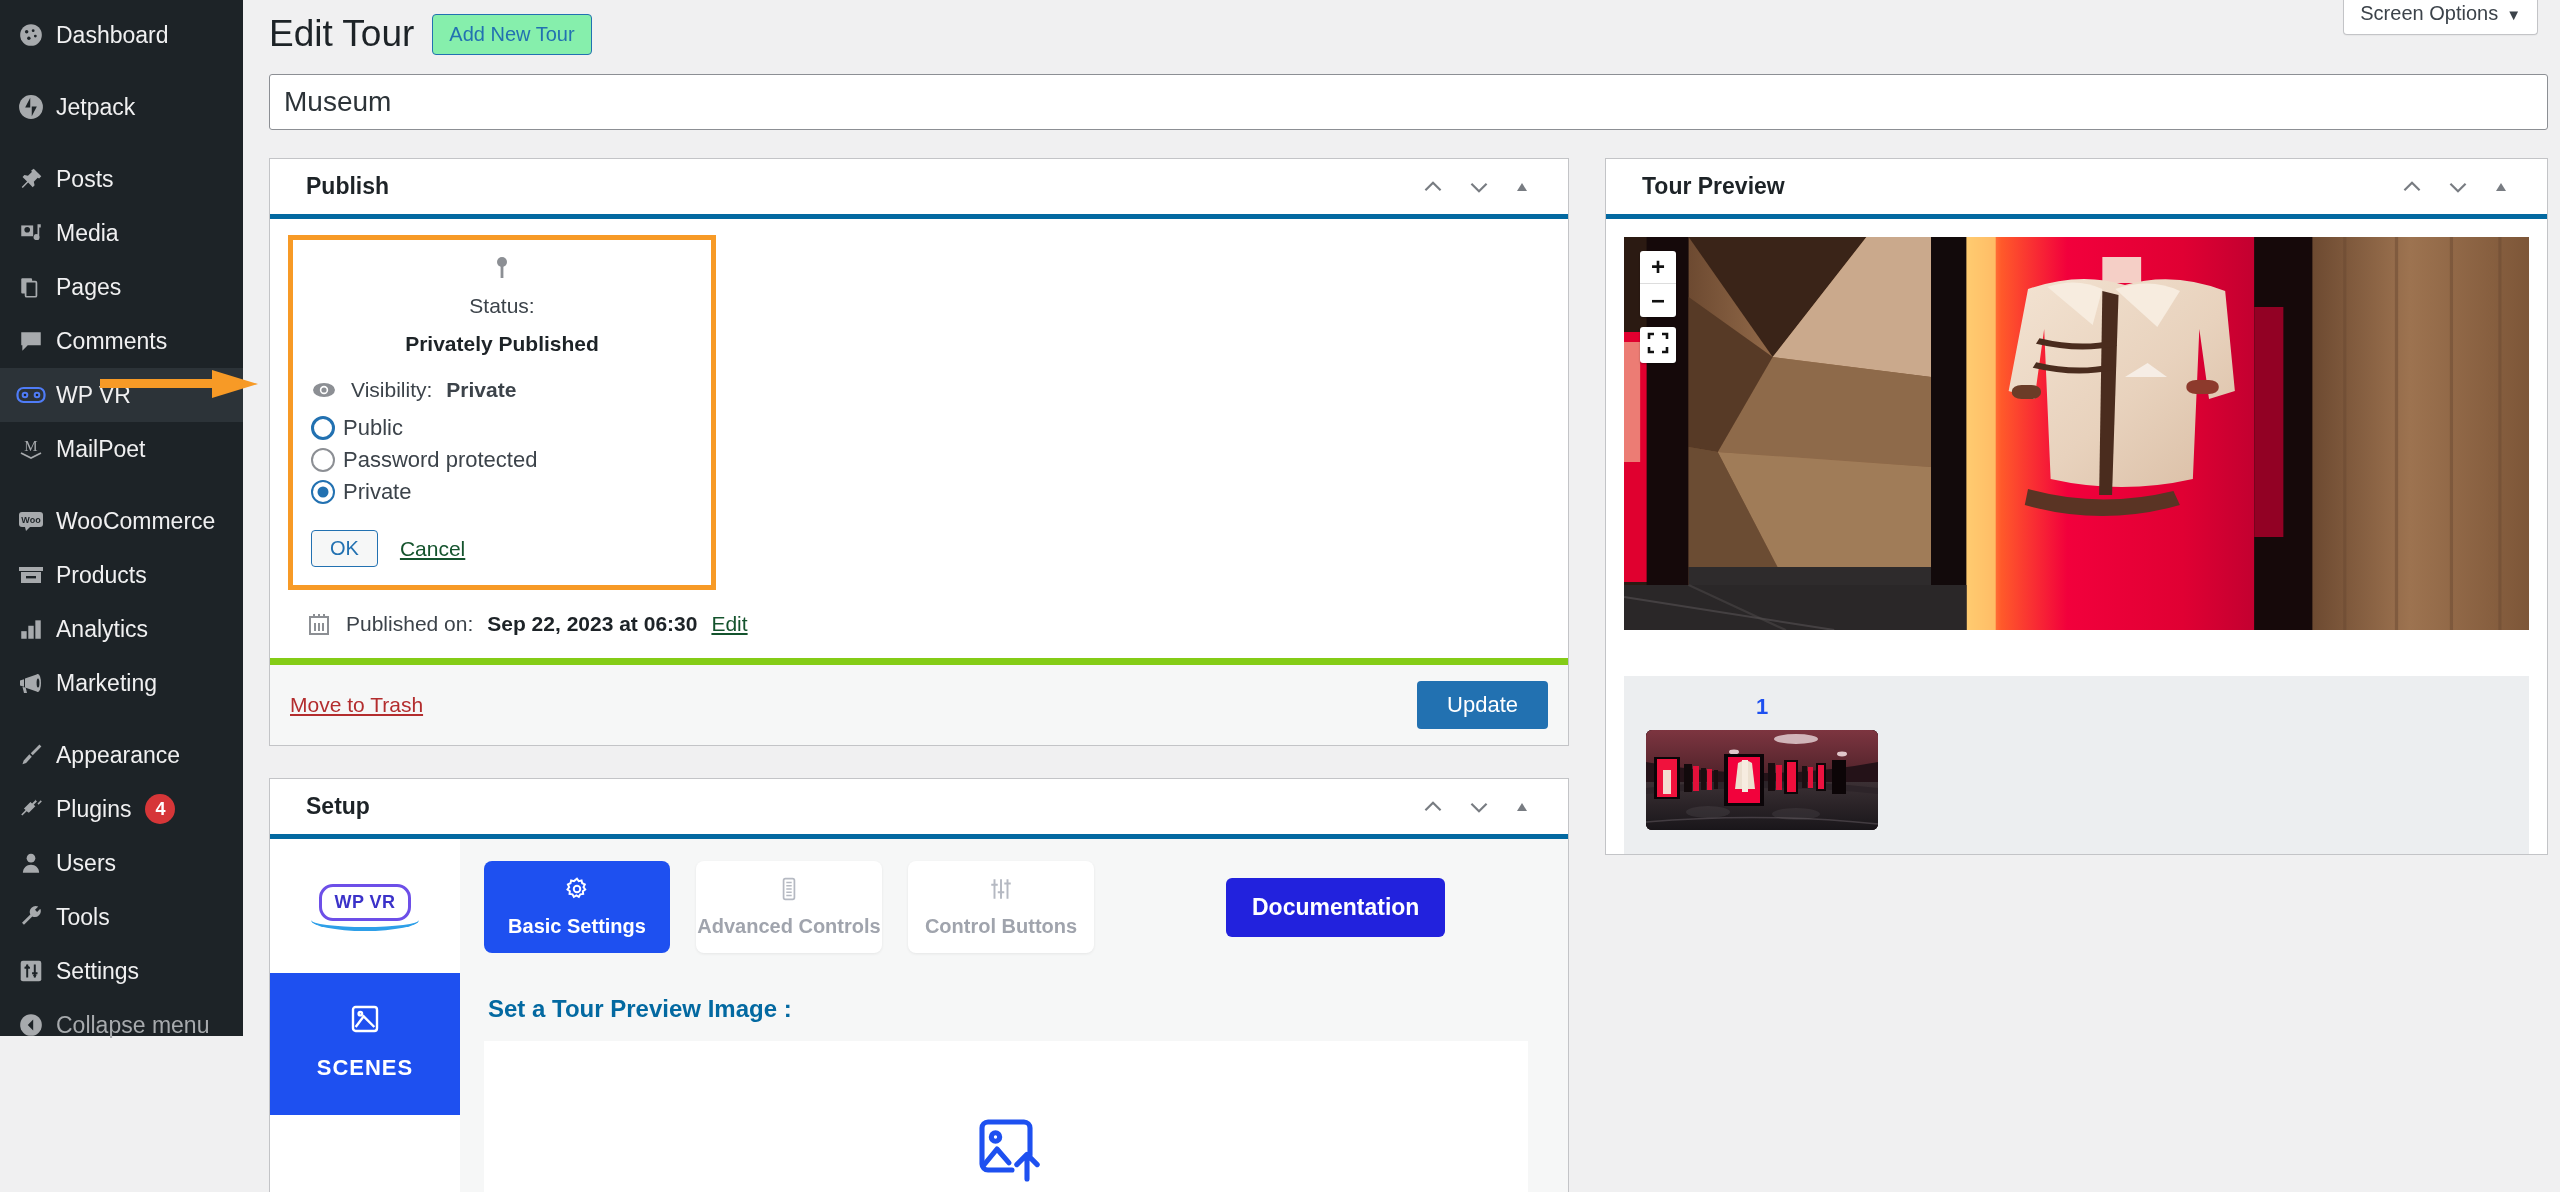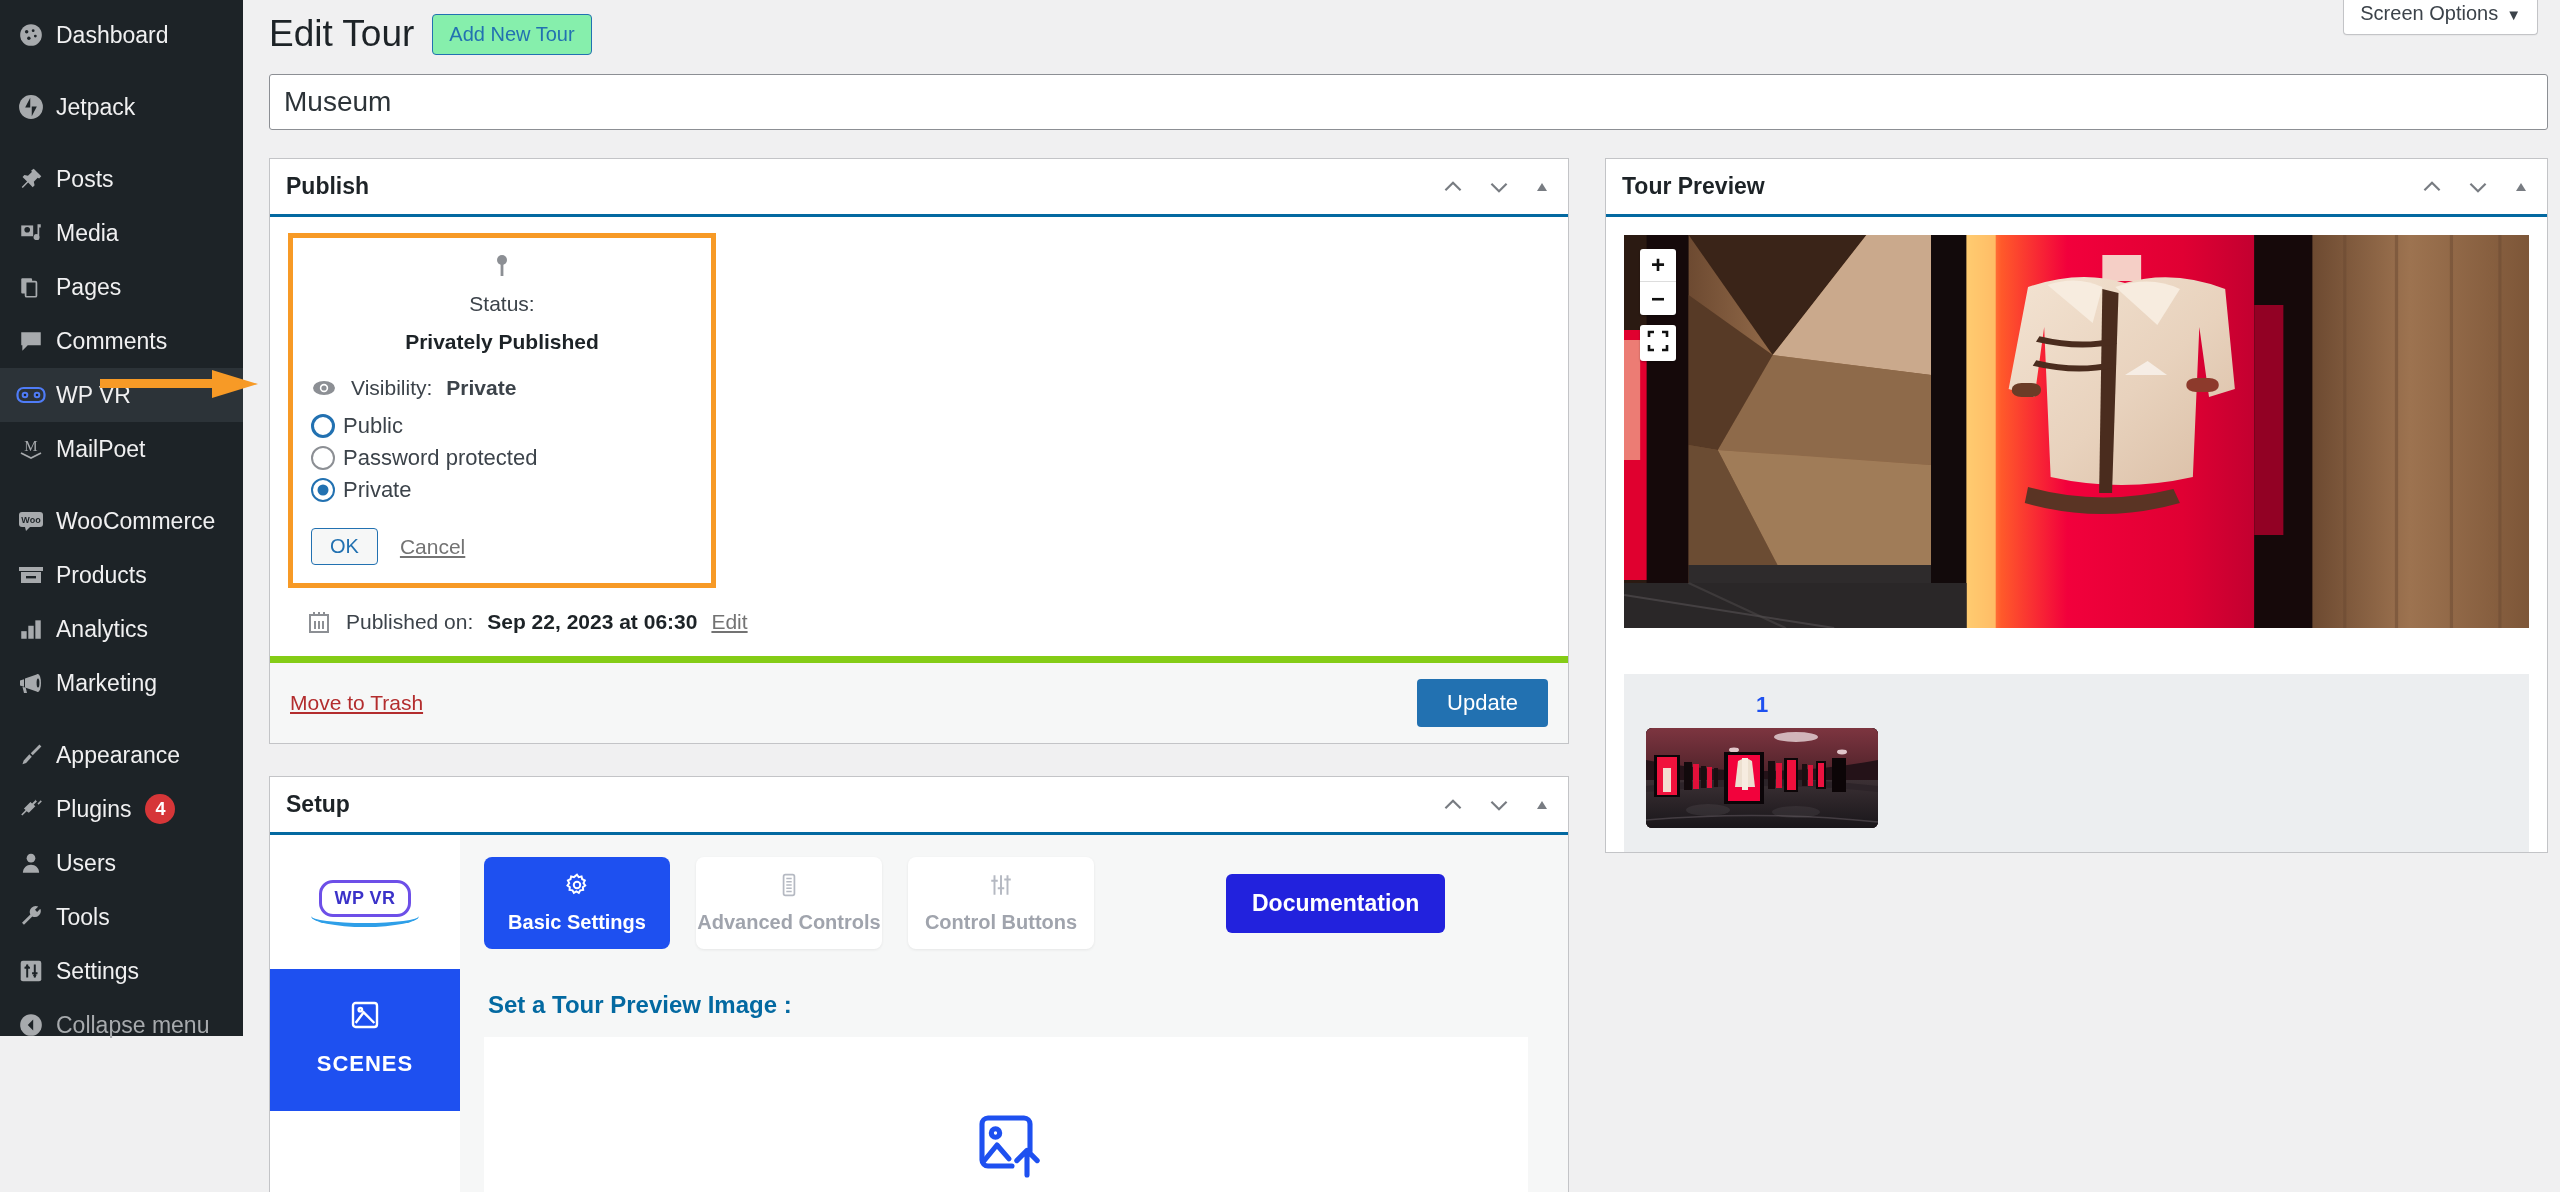--- a/index.html
+++ b/index.html
@@ -105,22 +105,22 @@
   .col-side { flex: 1; }
 
   
   .postbox {
     background: #fff;
     border: 1px solid #c3c4c7;
     margin-bottom: 32px;
   }
   .postbox-header {
     display: flex; align-items: flex-end; justify-content: space-between;
-    padding: 14px 16px;
-    border-bottom: 3px solid #0369a1;
+    padding: 14px 36px;
+    border-bottom: 5px solid #0369a1;
   }
   .postbox-title { font-size: 23px; font-weight: 600; color: #1d2327; }
   .postbox-actions { display: flex; align-items: center; gap: 20px; color: #787c82; }
   .pb-icon { cursor: pointer; display: flex; align-items: center; justify-content: center; }
 
   
   .publish-inner { padding: 16px 18px 0 18px; }
   .vis-highlight {
     border: 5px solid #f79a26;
     padding: 16px 18px 18px 18px;
@@ -146,21 +146,21 @@
     content: ""; position: absolute;
     width: 11px; height: 11px; border-radius: 50%;
     background: #2271b1;
     left: 50%; top: 50%; transform: translate(-50%,-50%);
   }
   .vis-buttons { display: flex; align-items: center; gap: 22px; margin-top: 22px; }
   .btn-ok {
     border: 1px solid #2271b1; color: #2271b1; background: #f6f7f7;
     border-radius: 4px; padding: 6px 18px; font-size: 20px; cursor: pointer;
   }
-  .link-blue { color: #737373; text-decoration: underline; font-size: 21px; cursor: pointer; }
+  .link-blue { color: #14532d; text-decoration: underline; font-size: 21px; cursor: pointer; }
   .published-row {
     display: flex; align-items: center; gap: 14px;
     font-size: 21px; color: #3c434a;
     padding: 22px 18px 22px 18px;
   }
   .published-row b { font-weight: 700; color: #1d2327; }
   .publish-footer {
     display: flex; align-items: center; justify-content: space-between;
     background: #f6f7f7;
     border-top: 7px solid #84cc16;

